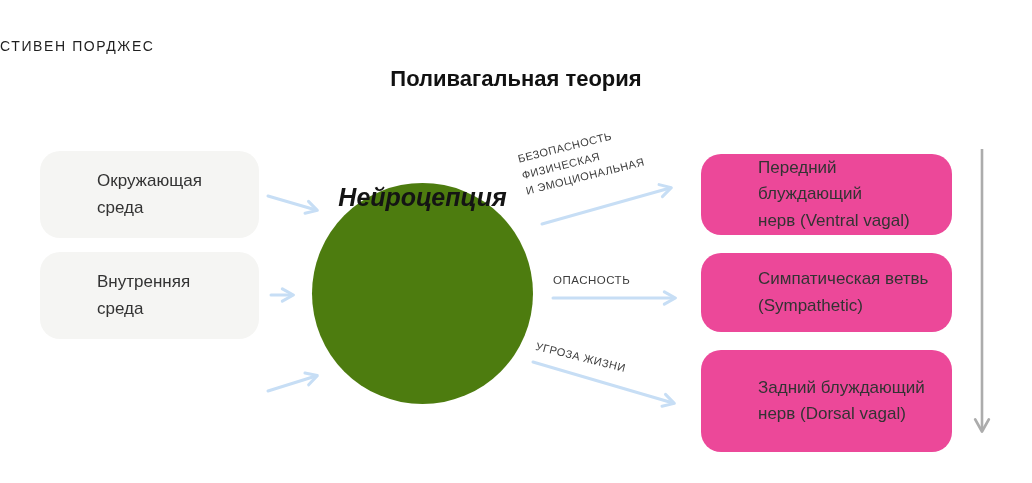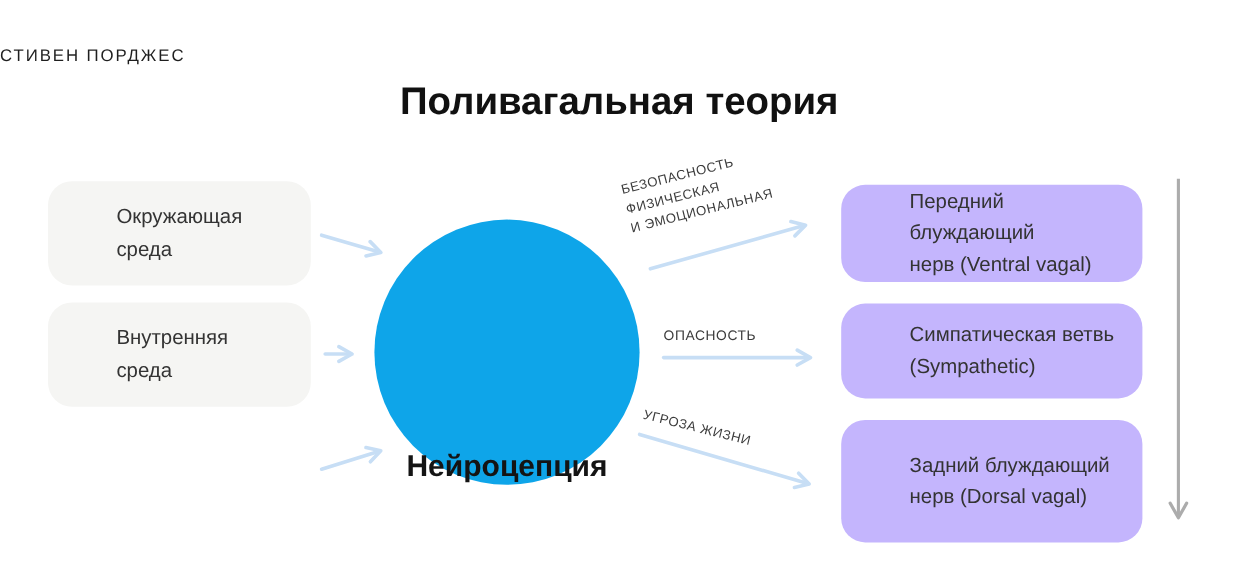--- a/index.html
+++ b/index.html
@@ -15,21 +15,21 @@
     position: absolute;
     top: 38px; left: 0; width: 100%;
     font-size: 14px;
     letter-spacing: 1.6px;
     color: #1f1f1f;
   }
   .title {
     position: absolute;
     top: 66px; left: 0; width: 100%;
     text-align: center;
-    font-size: 32px;
+    font-size: 22px;
     font-weight: bold;
     color: #111111;
   }
   .inbox {
     position: absolute;
     left: 40px;
     width: 219px;
     height: 87px;
     background: #F5F5F3;
     border-radius: 20px;
@@ -37,44 +37,45 @@
     align-items: center;
     box-sizing: border-box;
     padding-left: 23px;
     padding-right: 10px;
   }
   .outbox {
     position: absolute;
     left: 701px;
     width: 251px;
     height: 84px;
-    background: #c4b5fd;
+    background: #ec4899;
     border-radius: 20px;
     display: flex;
     align-items: center;
     box-sizing: border-box;
     padding-left: 23px;
     padding-right: 10px;
   }
   .boxlabel {
     font-size: 17px;
     line-height: 1.55;
     color: #333333;
     white-space: pre-line;
     margin-left: 34px;
   }
   .circle {
     position: absolute;
     left: 312px; top: 183px;
     width: 221px; height: 221px;
     border-radius: 50%;
-    background: #0ea5e9;
+    background: #4d7c0f;
     display: flex;
-    align-items: flex-end;
+    align-items: flex-start;
     justify-content: center;
+    font-style: italic;
   }
   .circle span {
     font-size: 25px;
     font-weight: bold;
     color: #141414;
   }
   .alabel {
     position: absolute;
     font-size: 11px;
     letter-spacing: 0.5px;

